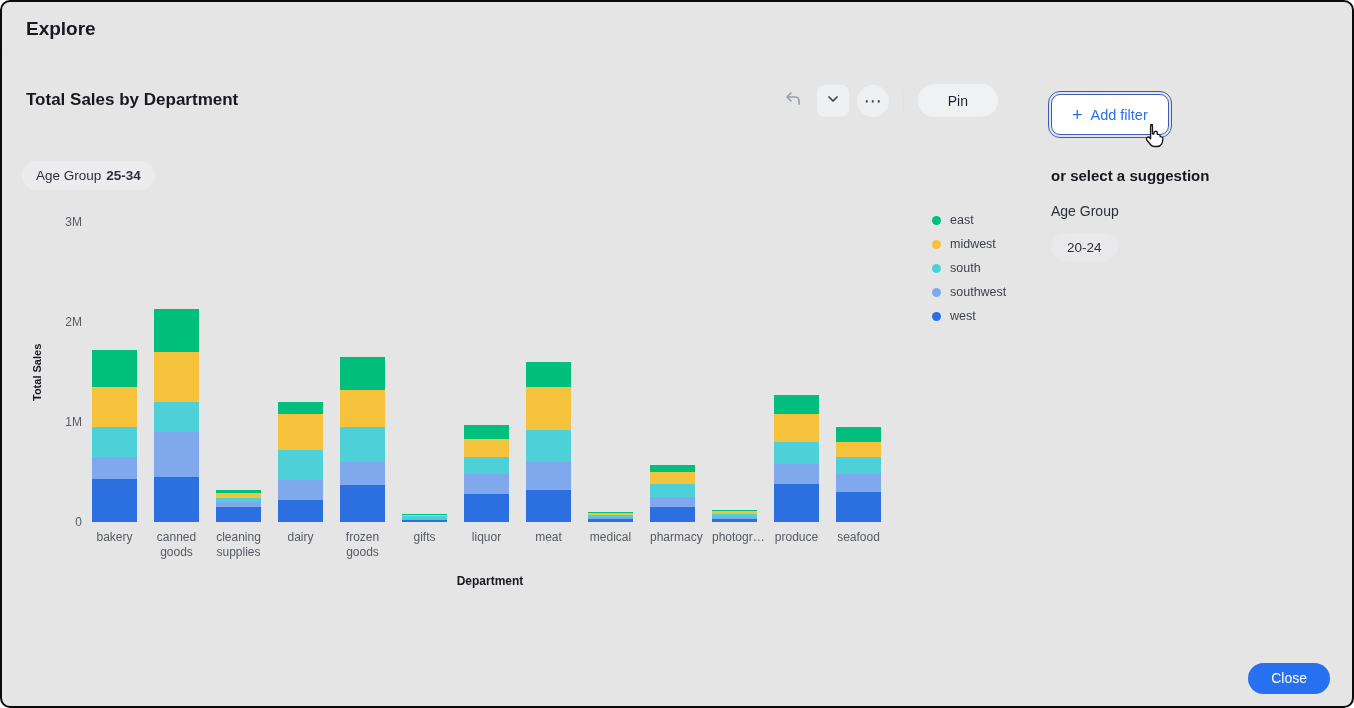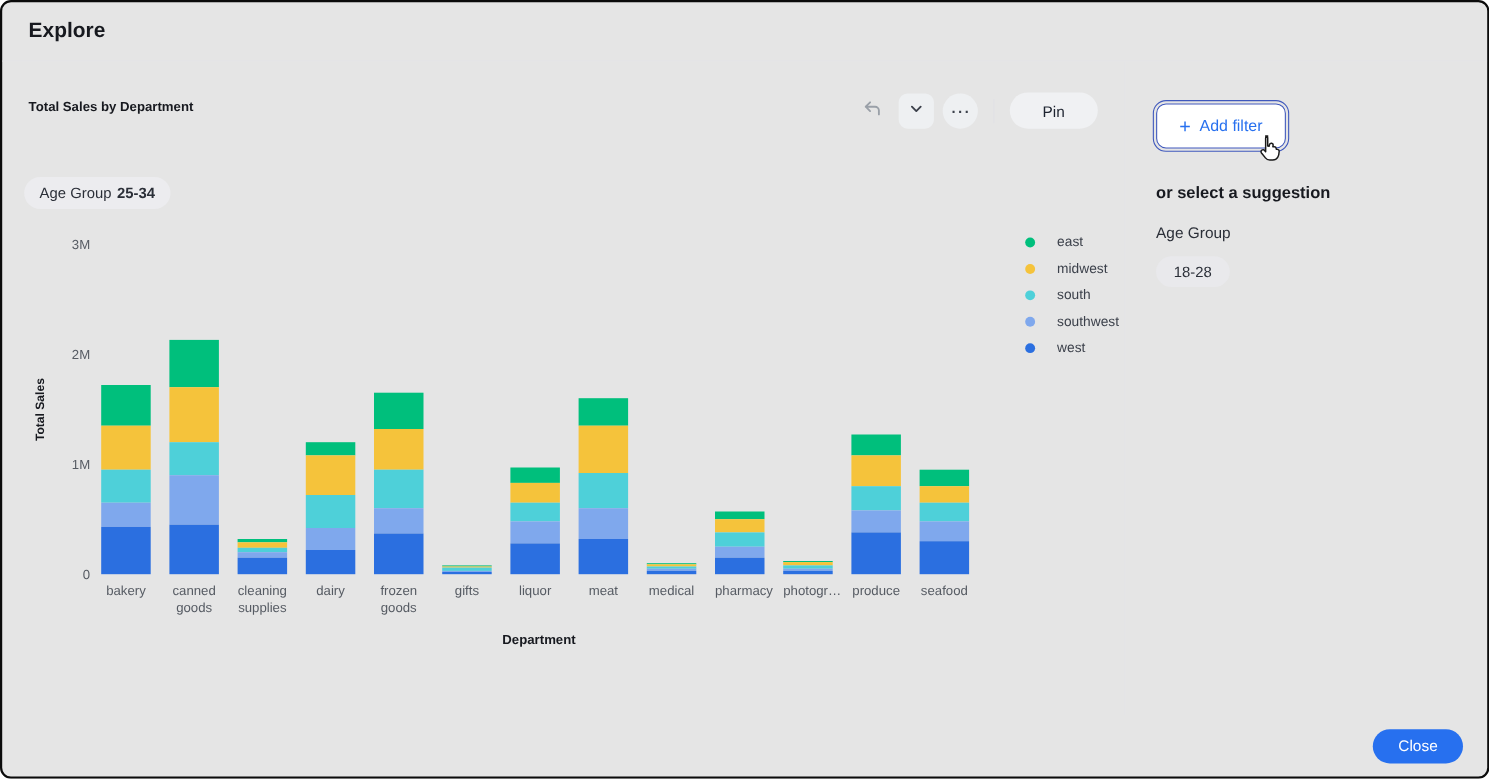--- a/index.html
+++ b/index.html
@@ -13,21 +13,21 @@
   .titlebar { flex:none; height:54px; border-bottom:1px solid #e4e4e7; display:flex;
               align-items:center; padding:0 24px; }
   .titlebar h1 { font-size:19px; font-weight:700; margin:0; }
 
   .bodyrow { flex:1; display:flex; min-height:0; }
 
   
   .main { width:1020px; flex:none; position:relative; }
   .main-header { display:flex; align-items:flex-start; justify-content:space-between;
                  padding:28px 24px 0 24px; }
-  .chart-title { font-size:12px; font-weight:700; margin-top:6px; }
+  .chart-title { font-size:17px; font-weight:700; margin-top:6px; }
 
   .toolbar { display:flex; align-items:center; gap:8px; }
   .icon-btn { height:32px; min-width:32px; display:flex; align-items:center; justify-content:center;
               border:none; background:transparent; cursor:pointer; border-radius:8px; padding:0 6px; }
   .icon-btn.gray { background:#eef0f2; }
   .icon-btn.round { border-radius:50%; width:32px; }
   .more-glyph { font-size:18px; color:#3c414b; line-height:1; }
   .tb-divider { width:1px; height:22px; background:#e1e1e5; margin:0 6px; }
   .pin-btn { height:33px; padding:0 30px; border:none; border-radius:17px; background:#f0f1f3;
              font-size:14px; color:#1d232f; cursor:pointer; font-family:inherit; }
@@ -47,21 +47,21 @@
   .ytick { position:absolute; left:-44px; width:36px; text-align:right; font-size:12px;
            color:#565b63; transform:translateY(50%); }
   .bars { position:absolute; left:2px; right:0; top:0; bottom:0; display:flex;
           align-items:flex-end; gap:17px; }
   .bar-col { width:45px; flex:none; display:flex; flex-direction:column; justify-content:flex-end; }
   .bar-seg { width:100%; }
   .xlabels { display:flex; gap:17px; padding-left:2px; margin-top:8px; }
   .xlabel { width:45px; flex:none; text-align:center; font-size:12px; color:#565b63; line-height:1.25; }
   .x-axis-title { text-align:center; font-size:12px; font-weight:700; color:#17191f; margin-top:14px; }
   .legend { margin-left:42px; margin-top:-14px; align-self:flex-start; }
-  .legend-item { display:flex; align-items:center; gap:20px; height:24px; cursor:pointer; }
+  .legend-item { display:flex; align-items:center; gap:9px; height:24px; cursor:pointer; }
   .legend-dot { width:9px; height:9px; border-radius:50%; flex:none; }
   .legend-label { font-size:12.5px; color:#3c414b; }
 
   .footnote { margin:14px 0 0 20px; font-size:13px; color:#71757d; }
 
   
   .panel { width:332px; flex:none; border-left:1px solid #e4e4e7; display:flex; flex-direction:column; }
   .tabs { display:flex; gap:24px; padding:30px 12px 0 46px; border-bottom:1px solid #e6e6e9; }
   .tab { font-size:14px; color:#3c414b; padding-bottom:20px; cursor:pointer; border-bottom:2px solid transparent; margin-bottom:-1px; }
   .tab.active { color:#2770ef; border-bottom-color:#2770ef; }
@@ -281,21 +281,21 @@
             <span>Add filter</span>
           </button>
           <span class="cursor-icon">
             <svg width="23" height="25" viewBox="0 0 22 24">
               <path d="M8.2 1.6c1 0 1.8.8 1.8 1.8v7l1.2.15.3-1.3c.2-.9 1-1.5 1.9-1.3.9.2 1.5 1 1.3 1.9l-.2 1.1 1.2-.1c.9 0 1.6.6 1.7 1.5l.1.8 1 .1c.9.1 1.6.9 1.5 1.8-.1 2.3-.5 3.9-1.3 5.2-.9 1.5-2.2 2.3-4.3 2.3h-2.6c-1.5 0-2.9-.7-3.8-1.9l-3.4-4.3c-.6-.8-.5-1.9.3-2.5.7-.6 1.8-.5 2.4.3l.9 1.1V3.4c0-1 .8-1.8 1.8-1.8z" fill="#ffffff" stroke="#1a1a1a" stroke-width="1.3" stroke-linejoin="round"></path>
             </svg>
           </span>
         </div>
         <h3 class="panel-heading suggestion-heading">or select a suggestion</h3>
         <div class="suggestion-group">Age Group</div>
-        <div class="suggestion-pill">18-28</div>
+        <div class="suggestion-pill">20-24</div>
       </div>
     </div>
 
   </div>
 
   <div class="footerbar">
     <button class="close-btn">Close</button>
   </div>
 
 </div>

